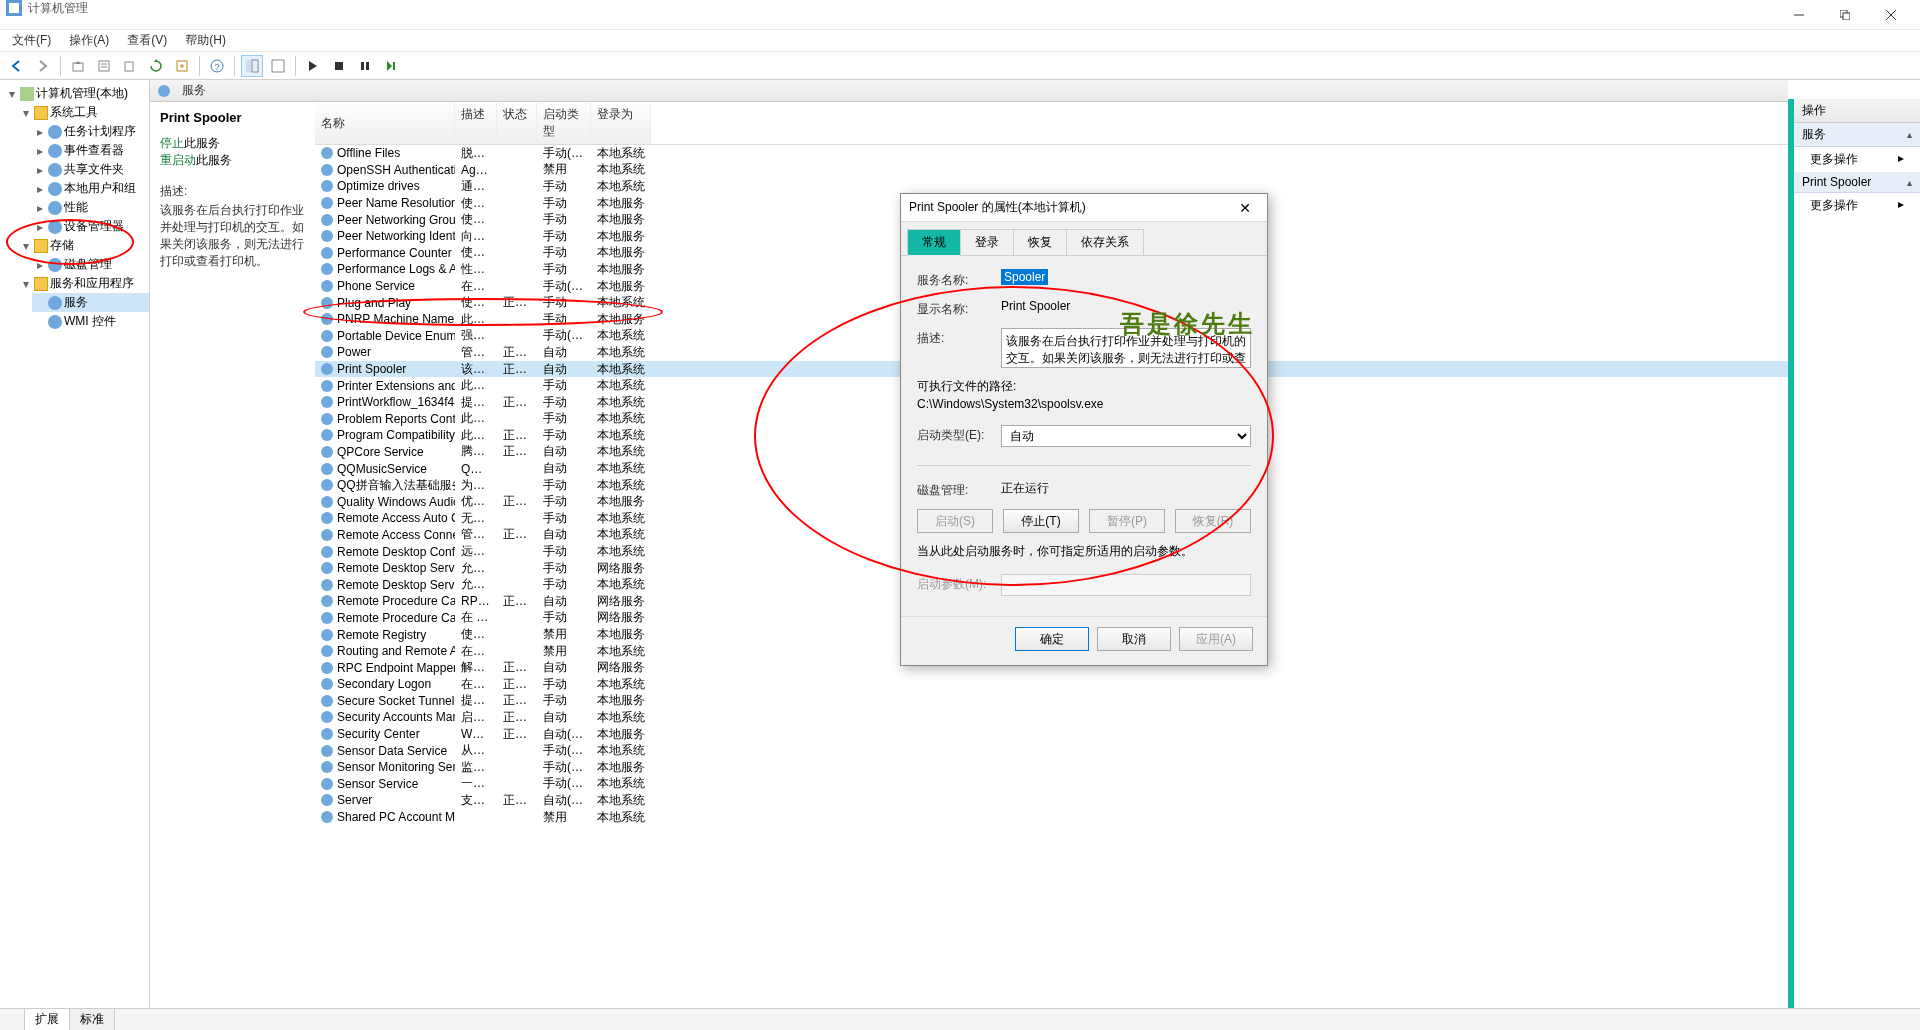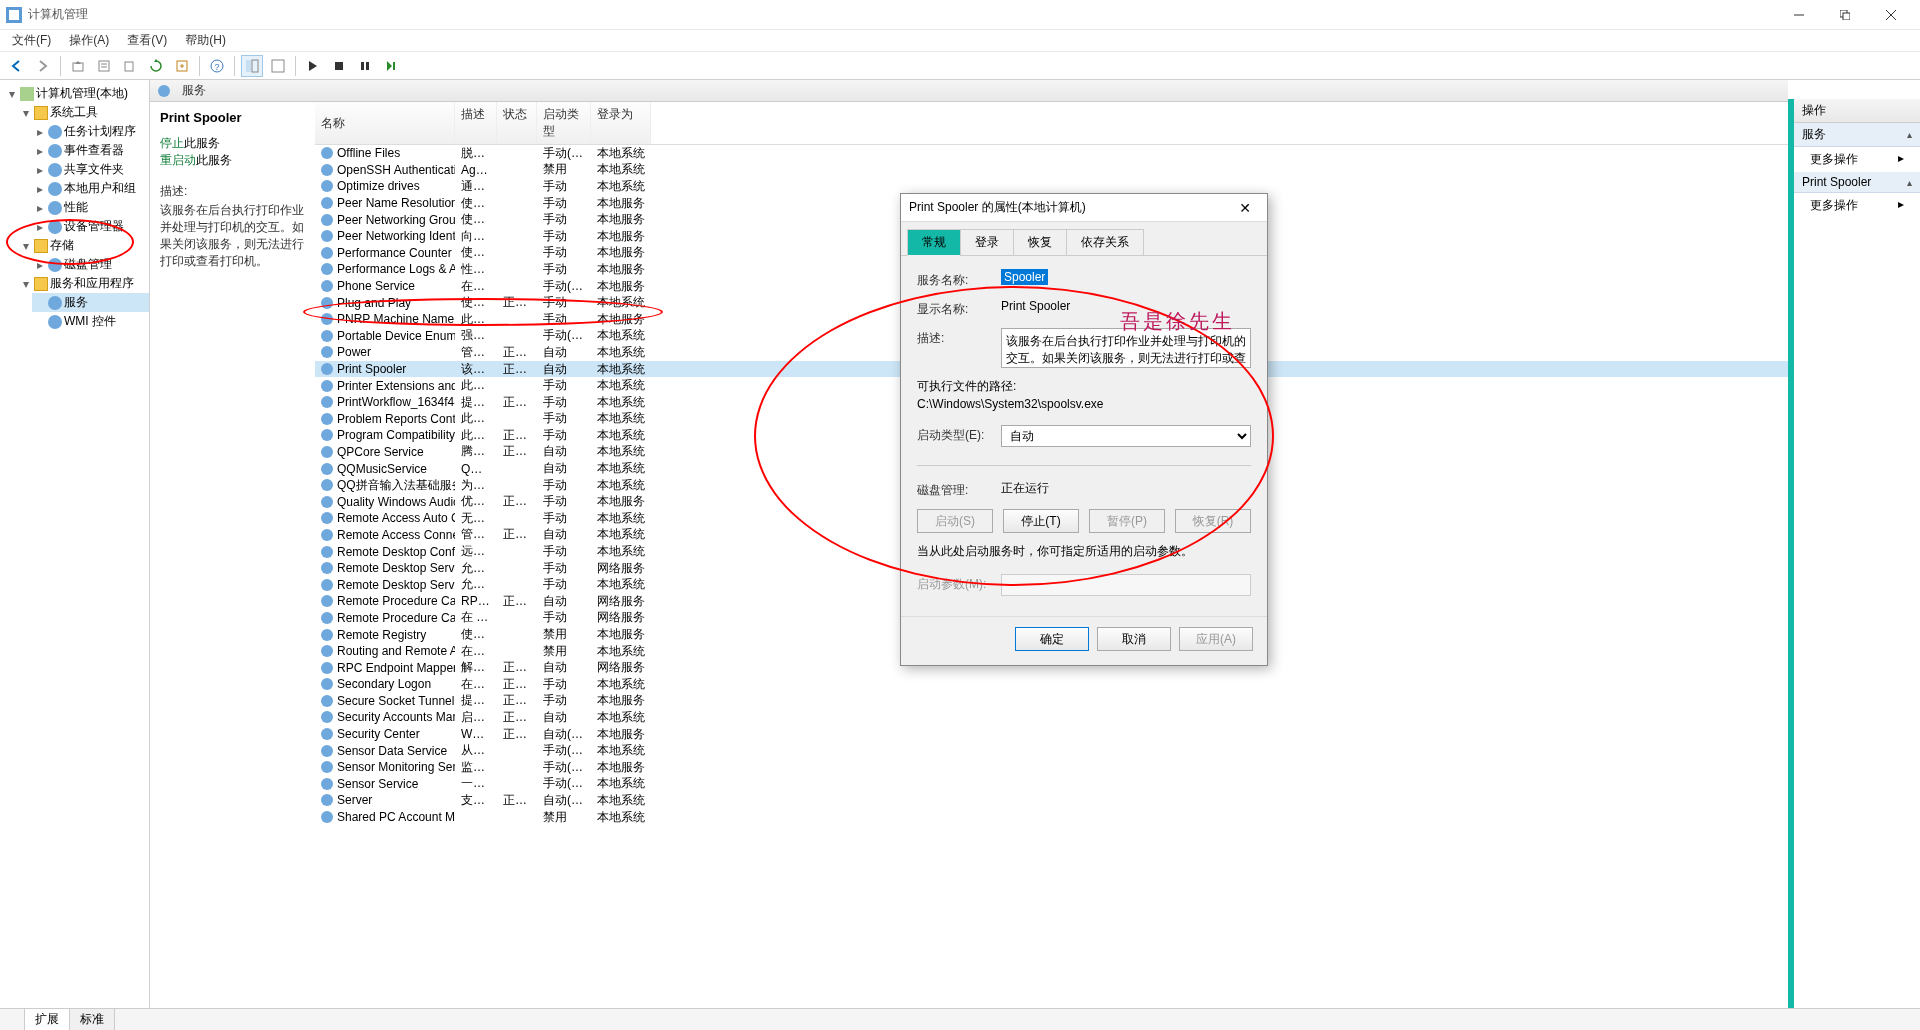--- a/index.html
+++ b/index.html
@@ -1,19 +1,19 @@
 <!DOCTYPE html>
 <html><head>
 <meta charset="utf-8">
 <style>
 * { box-sizing: border-box; margin: 0; padding: 0; font-family: "Microsoft YaHei", "Segoe UI", Tahoma, sans-serif; }
 html, body { width: 1920px; height: 1030px; overflow: hidden; background: #fff; font-size: 12px; color: #000; }
 
 
-.titlebar { height: 30px; background: #fff; display: flex; align-items: center; padding: 0 6px; border-bottom: 1px solid #e8e8e8; }
+.titlebar { height: 30px; background: #fff; display: flex; align-items: flex-start; padding: 0 6px; border-bottom: 1px solid #e8e8e8; }
 .titlebar .app-icon { width: 16px; height: 16px; margin-right: 6px; }
 .titlebar .title { flex: 1; font-size: 12px; color: #555; }
 .win-btns { display: flex; gap: 0; }
 .win-btn { width: 46px; height: 30px; display:flex; align-items:center; justify-content:center; color:#555; }
 .win-btn svg { width: 10px; height: 10px; }
 
 
 .menubar { height: 22px; display:flex; align-items:center; padding: 0 4px; gap:2px; border-bottom:1px solid #e8e8e8; }
 .menubar .mi { padding: 2px 8px; font-size:12px; color:#333; }
 
@@ -94,21 +94,21 @@
 .dlg-btns button { flex:1; height:24px; border:1px solid #aaa; background:linear-gradient(#fdfdfd,#e8e8e8); font-size:12px; }
 .dlg-btns button:disabled { color:#999; background:#f0f0f0; }
 .dlg-footer { display:flex; justify-content:flex-end; gap:8px; padding:10px 14px 14px; border-top:1px solid #ddd; background:#f0f0f0; }
 .dlg-footer button { width:74px; height:24px; border:1px solid #aaa; background:linear-gradient(#fdfdfd,#e8e8e8); font-size:12px; }
 .dlg-footer button.primary { border:1px solid #0078d7;margin-left:36px; }
 .dlg-footer button:disabled { color:#999; }
 
 
 .anno { position:absolute; pointer-events:none; }
 .anno-ellipse { border:2px solid red; border-radius:50%; }
-.anno-text { color:#be185d; font-weight:normal; font-size:20px; letter-spacing:3px; }
+.anno-text { color:#4d7c0f; font-weight:bold; font-size:24px; letter-spacing:3px; }
 </style>
 </head>
 <body>
 
 <div class="titlebar">
   <svg class="app-icon" viewBox="0 0 16 16">
       <rect width="16" height="16" fill="#5b9bd5"></rect>
       <rect x="3" y="3" width="10" height="10" fill="#fff"></rect>
     </svg>
   <div class="title">计算机管理</div>

